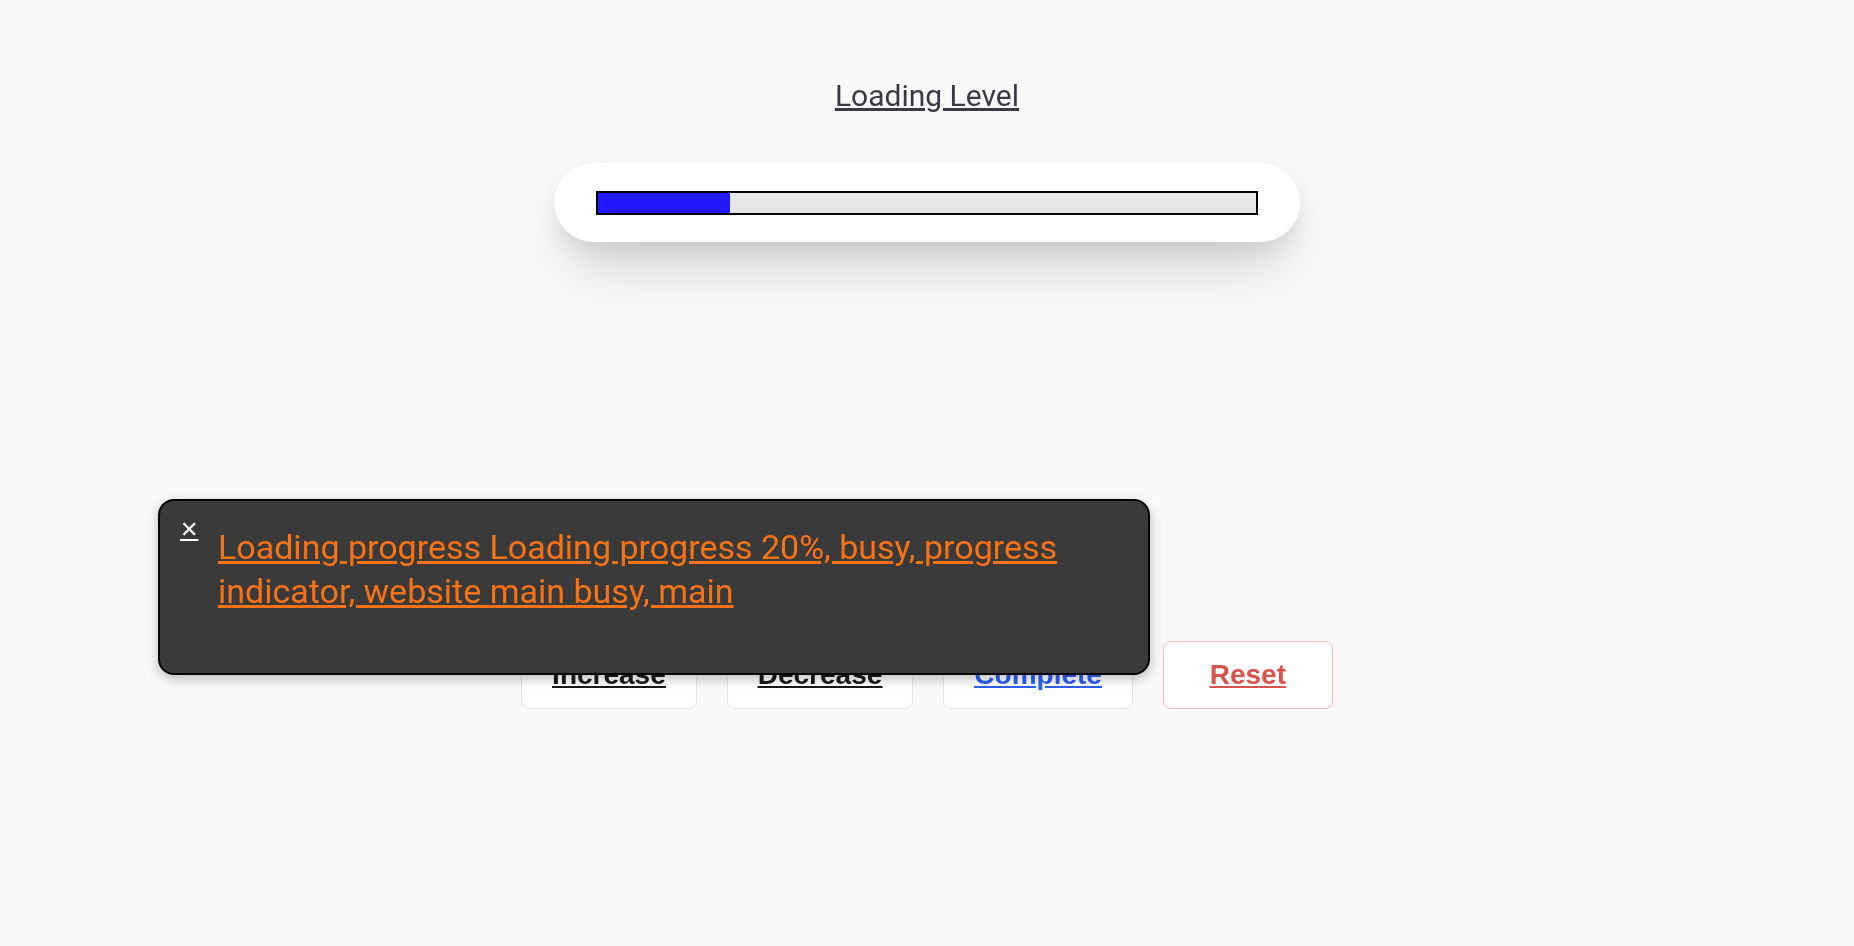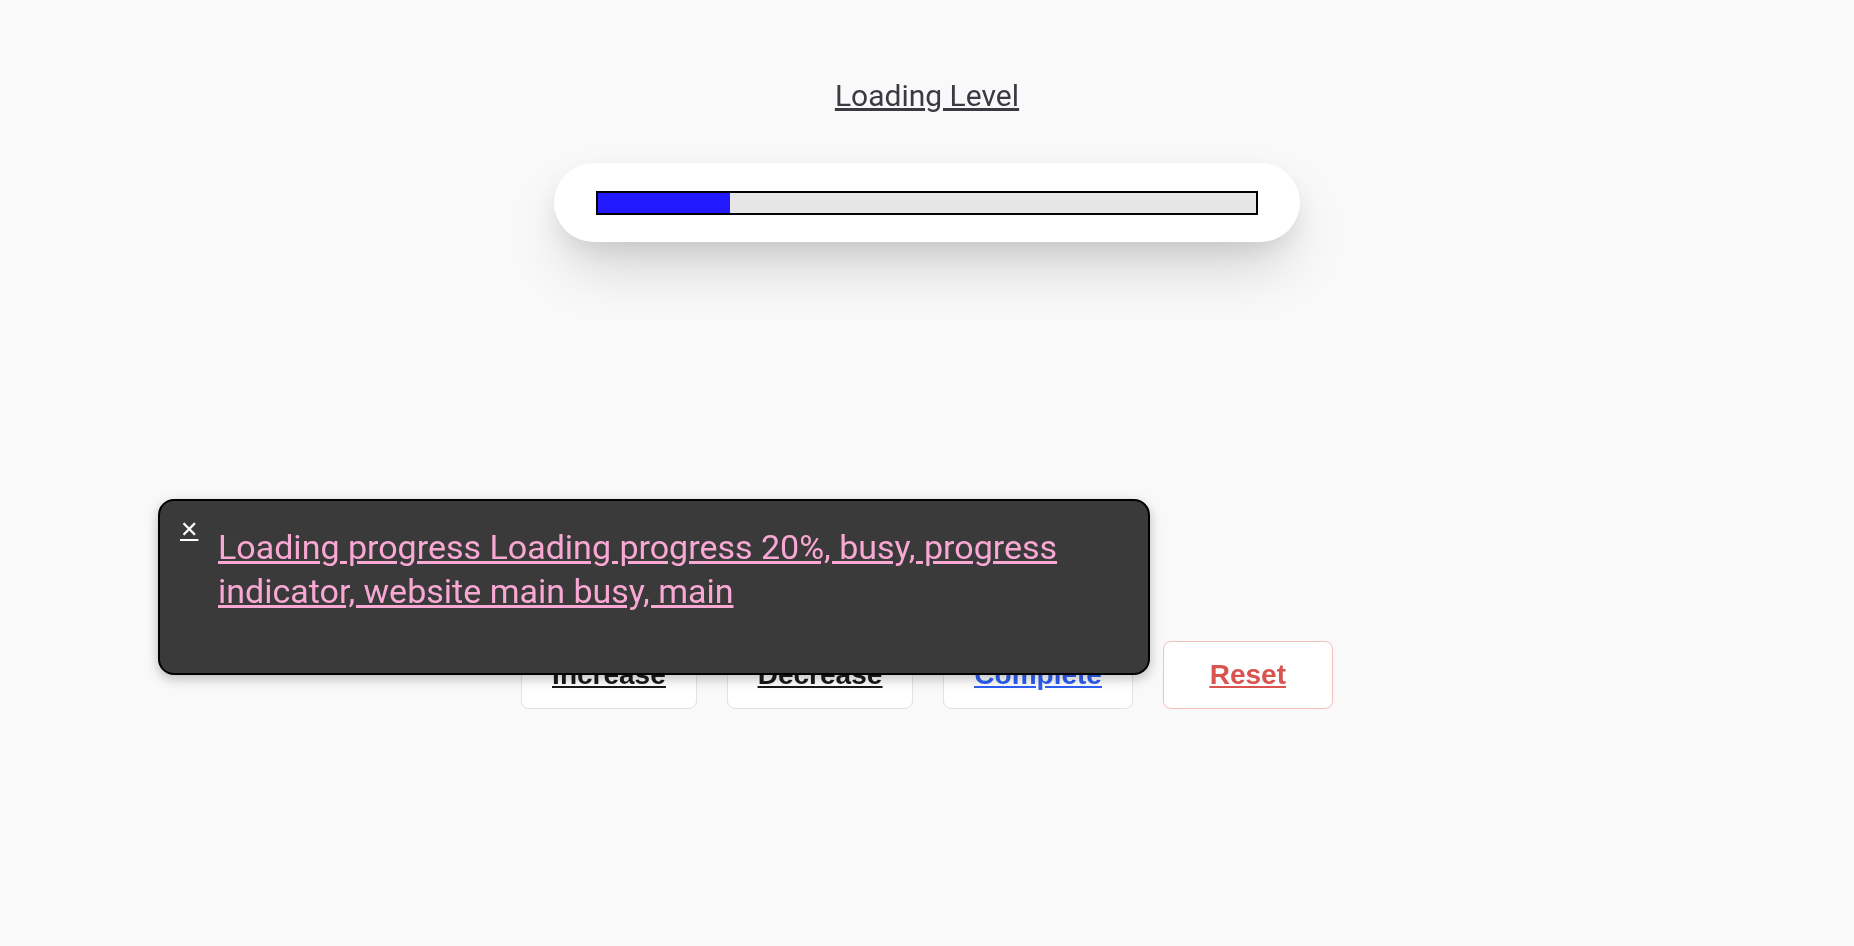--- a/index.html
+++ b/index.html
@@ -93,21 +93,21 @@
     .tooltip-close {
       position: absolute;
       top: 18px;
       left: 20px;
       color: #ffffff;
       font-size: 22px;
       cursor: pointer;
       line-height: 1;
     }
     .tooltip-text {
-      color: #f9a8d4;
+      color: #f97316;
       font-size: 34px;
       line-height: 1.3;
       font-weight: 400;
     }
   </style>
 </head>
 <body>
 
 <h1 class="title">Loading Level</h1>
 

